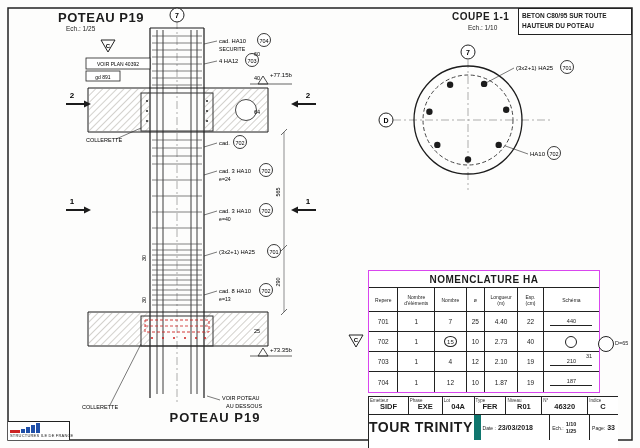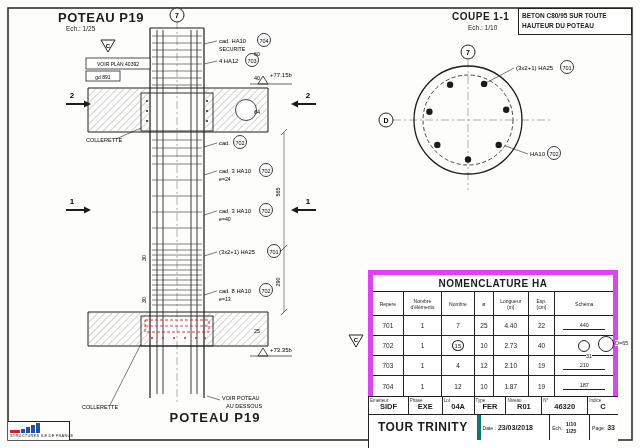--- a/index.html
+++ b/index.html
@@ -10,21 +10,21 @@
 
   .elev-title { left:58px; top:10px; font-size:13px; font-weight:bold; letter-spacing:.5px; }
   .elev-scale { left:66px; top:25px; font-size:6.5px; }
   .coupe-title { left:452px; top:11px; font-size:10px; font-weight:bold; letter-spacing:.5px; }
   .coupe-scale { left:468px; top:24px; font-size:6.5px; }
 
   .beton-box { left:518px; top:8px; width:114px; height:27px; border:1px solid #222; background:#fff;
                padding:2px 3px; font-size:6.5px; font-weight:bold; line-height:10px; }
 
   
-  .nomen { left:368px; top:270px; width:250px; border:5px solid #d946ef; background:#fff; }
+  .nomen { left:368px; top:270px; width:232px; border:1px solid #d946ef; background:#fff; }
   .nomen-title { height:17px; border-bottom:1px solid #222; text-align:center; font-size:10px;
                  font-weight:bold; line-height:17px; letter-spacing:.5px; }
   .nrow { display:flex; }
   .ncell { border-right:1px solid #222; display:flex; align-items:center; justify-content:center;
            text-align:center; overflow:hidden; }
   .ncell:last-child { border-right:none; }
   .nhead .ncell { height:24px; font-size:5px; white-space:pre-line; line-height:6px; border-bottom:1px solid #222; }
   .ndata .ncell { height:20px; font-size:6.5px; border-bottom:1px solid #222; }
   .nrow-last .ncell { border-bottom:none; }
   .w1{width:32px}.w2{width:40px}.w3{width:34px}.w4{width:20px}.w5{width:36px}.w6{width:28px}.w7{width:60px}
@@ -39,21 +39,21 @@
 
   
   .tblock { left:368px; top:396px; width:250px; height:60px; border:1px solid #222; border-right:none; background:#fff; }
   .tb-r1 { display:flex; height:18px; border-bottom:1px solid #222; }
   .tb-cell { border-right:1px solid #222; overflow:hidden; }
   .tb-cell:last-child { border-right:none; }
   .tb-label { display:block; font-size:4.5px; padding:1px 0 0 1px; color:#333; }
   .tb-value { display:block; text-align:center; font-size:7.5px; font-weight:bold; margin-top:-1px; }
   .c1{width:40px}.c2{width:34px}.c3{width:32px}.c4{width:32px}.c5{width:36px}.c6{width:46px}.c7{width:30px}
   .tb-r2 { display:flex; height:25px; }
-  .tb-project { width:112px; border-right:4px solid #0f766e; text-align:center; font-size:12px;
+  .tb-project { width:112px; border-right:7px solid #0f766e; text-align:left; font-size:14px;
                 font-weight:bold; line-height:25px; letter-spacing:.5px; }
   .tb-date { width:70px; border-right:1px solid #222; display:flex; align-items:center; gap:2px; padding-left:2px; }
   .tb-date .lbl { font-size:5px; }
   .tb-date .val { font-size:7px; font-weight:bold; }
   .tb-ech { width:40px; border-right:1px solid #222; display:flex; align-items:center; gap:2px; padding-left:2px; }
   .tb-ech .lbl { font-size:5px; }
   .tb-ech .vals { display:flex; flex-direction:column; font-size:5.5px; line-height:7px; font-weight:bold; }
   .tb-page { width:28px; display:flex; align-items:center; gap:2px; padding-left:2px; }
   .tb-page .lbl { font-size:5px; }
   .tb-page .val { font-size:7px; font-weight:bold; }

